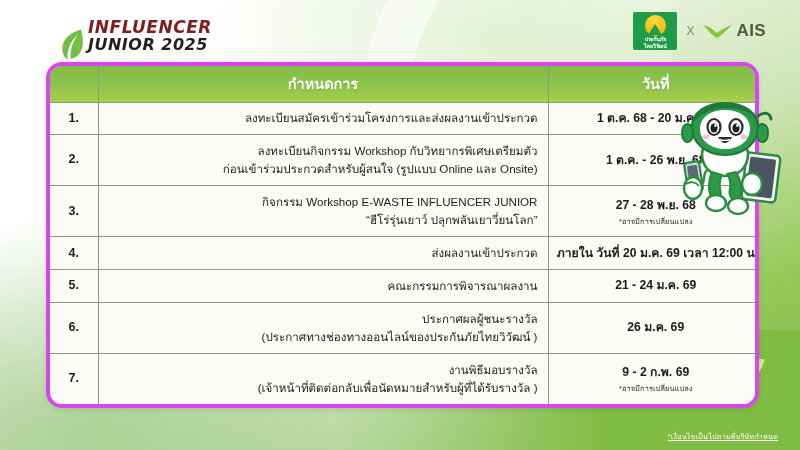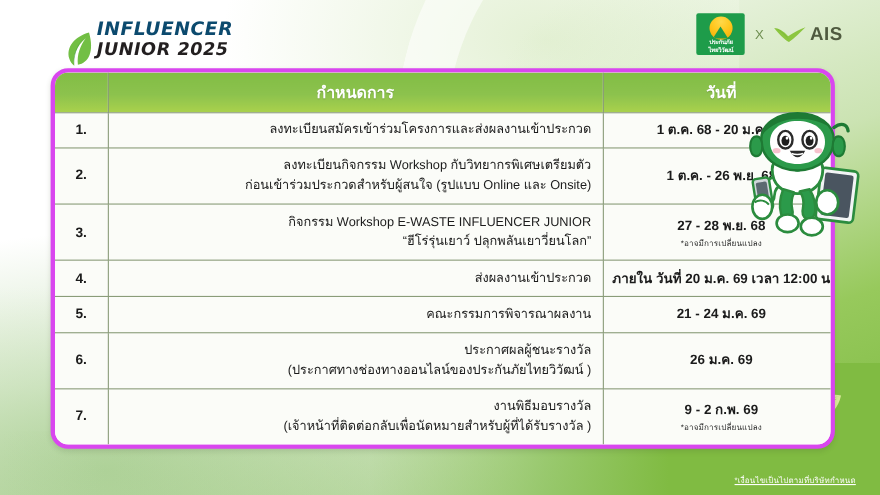--- a/index.html
+++ b/index.html
@@ -107,21 +107,21 @@
   .logo-ewaste-wrap { position: relative; }
   .logo-ewaste-shadow {
     position: absolute; left: 0; top: 0;
     font-size: 23px;
     color: #2aa33b;
     -webkit-text-stroke: 4px #ffffff;
     z-index: -1;
   }
   .logo-influencer {
     font-size: 17px;
-    color: #0c4a6e;
+    color: #7f1d1d;
     margin-top: 1px;
     font-style: italic;
   }
   .logo-junior {
     font-size: 16px;
     color: #231f20;
     margin-top: 1px;
   }
 
   

